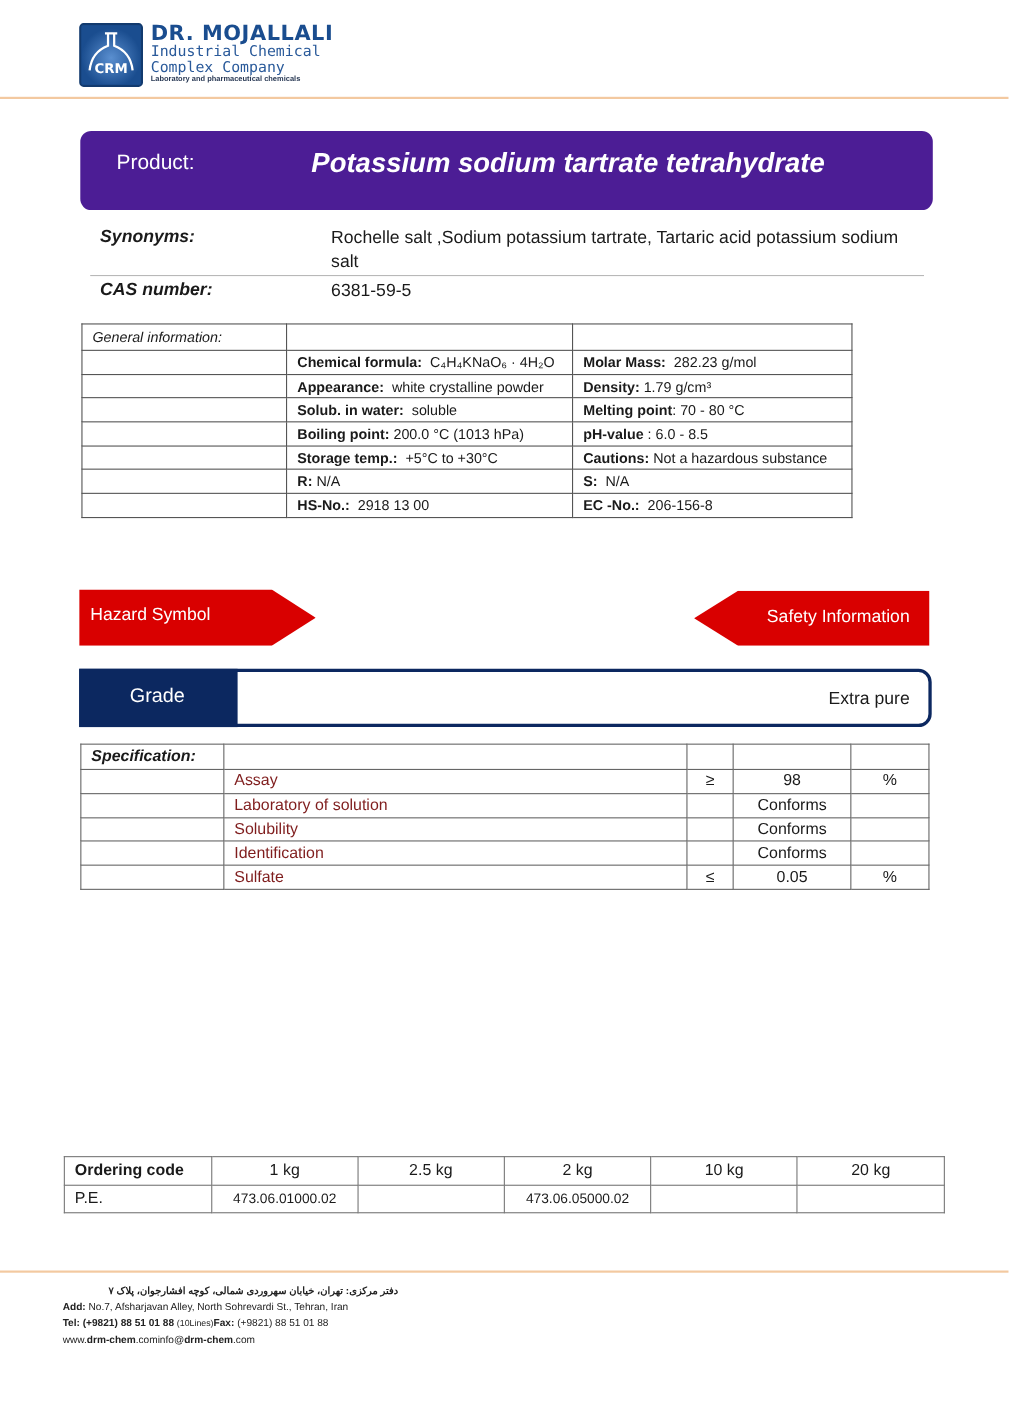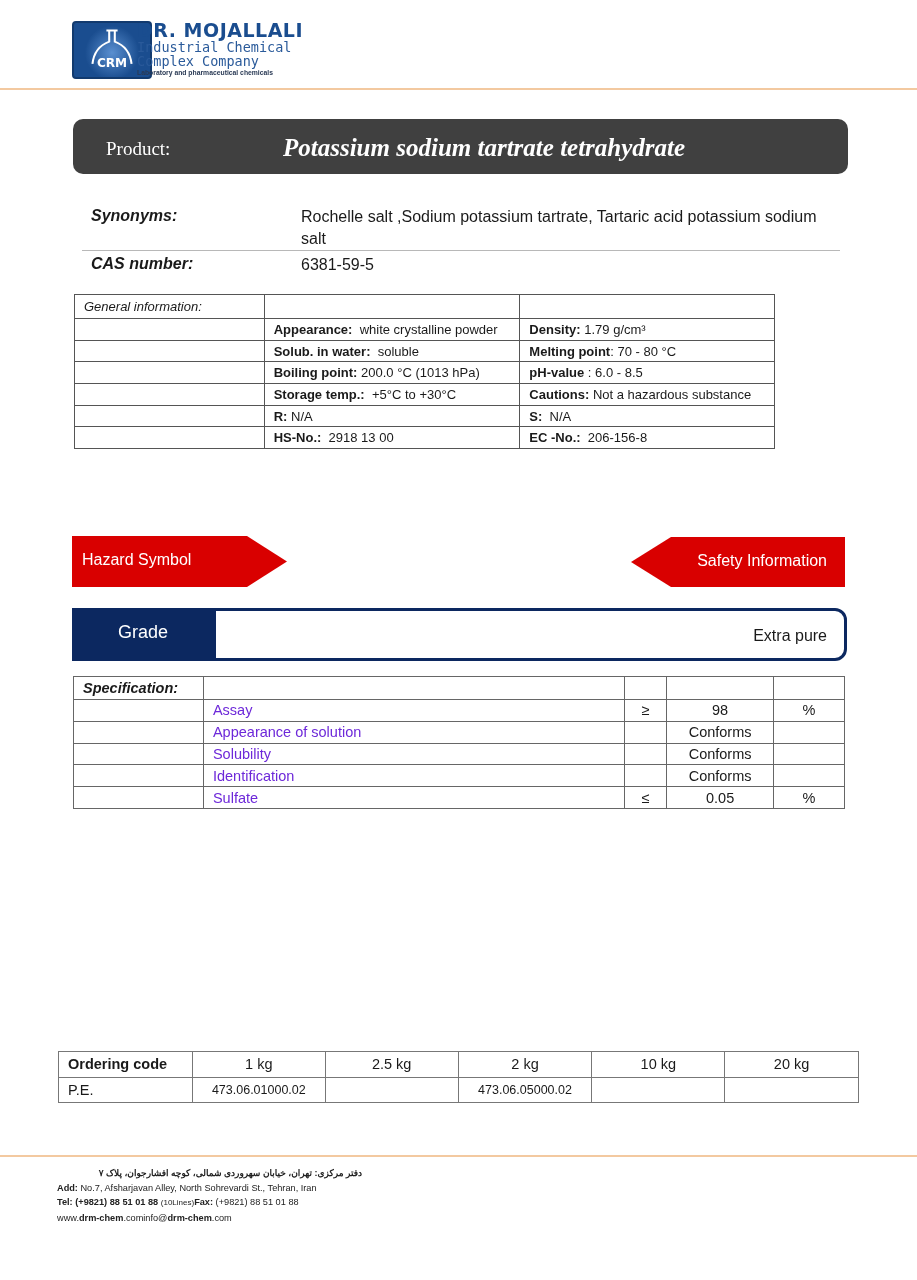--- a/index.html
+++ b/index.html
@@ -1,29 +1,29 @@
 <!DOCTYPE html>
 <html><head>
   <meta charset="utf-8">
   <style>
     * { box-sizing: border-box; margin: 0; padding: 0; }
     html, body { width: 917px; height: 1280px; background: #ffffff; overflow: hidden; }
     body { position: relative; font-family: "Liberation Sans", sans-serif; color: #1a1a1a; }
 
     
-    .logo-box { position: absolute; left: 72px; top: 21px; width: 80px; height: 58px; background: #1a4d8f; border-radius: 4px; border: 2px solid #123a6e; }
+    .logo-box { position: absolute; left: 72px; top: 21px; width: 58px; height: 58px; background: #1a4d8f; border-radius: 4px; border: 2px solid #123a6e; }
     .logo-box svg { width: 100%; height: 100%; }
     .brand { position: absolute; left: 137px; top: 20px; }
     .brand-name { font-family: "DejaVu Sans", sans-serif; font-weight: bold; font-size: 19px; color: #1a4d8f; letter-spacing: 0.5px; line-height: 20px; }
     .brand-line { font-family: "DejaVu Sans Mono", monospace; font-size: 13.5px; color: #2a5a9a; line-height: 14px; }
     .brand-tag { font-size: 6.8px; color: #2a3a55; font-weight: bold; line-height: 9px; }
     .top-rule { position: absolute; left: 0; top: 88px; width: 917px; height: 2px; background: #f3c9a0; }
 
     
-    .product-bar { position: absolute; left: 73px; top: 119px; width: 775px; height: 55px; background: #404040; border-radius: 10px; font-family: Liberation Serif, serif; }
+    .product-bar { position: absolute; left: 73px; top: 119px; width: 775px; height: 72px; background: #4c1d95; border-radius: 10px; }
     .product-label { position: absolute; left: 33px; top: 19px; color: #fff; font-size: 19px; }
     .product-name { position: absolute; left: 210px; top: 15px; color: #fff; font-size: 25px; font-weight: bold; font-style: italic; }
 
     
     .kv-label { position: absolute; font-weight: bold; font-style: italic; font-size: 16px; }
     .kv-value { position: absolute; font-size: 16px; line-height: 22px; }
     .syn-rule { position: absolute; left: 82px; top: 250px; width: 758px; height: 1px; background: #b8b8b8; }
 
     
     table { border-collapse: collapse; position: absolute; }
@@ -42,21 +42,21 @@
     .grade-bar { position: absolute; left: 72px; top: 608px; width: 775px; height: 53px; border: 3px solid #0c2860; border-radius: 0 12px 12px 0; background: #fff; padding-left: 40px; }
     .grade-left { position: absolute; left: -3px; top: -3px; width: 144px; height: 53px; background: #0c2860; }
     .grade-label { position: absolute; left: 46px; top: 14px; color: #fff; font-size: 18px; }
     .grade-value { position: absolute; right: 17px; top: 16px; font-size: 16px; }
 
     
     .spec-table { left: 73px; top: 676px; width: 772px; }
     .spec-table td { border: 1px solid #666; height: 21.8px; font-size: 14.5px; padding: 0 9px; }
     .spec-table tr.head td { height: 23px; }
     .spec-title { font-weight: bold; font-style: italic; font-size: 16px; }
-    .spec-name { color: #6d28d9; }
+    .spec-name { color: #7f1d1d; }
     .center { text-align: center; }
 
     
     .order-table { left: 58px; top: 1051px; width: 801px; }
     .order-table td { border: 1px solid #777; height: 25.5px; font-size: 14.5px; padding: 0 9px; }
     .order-table td.code { font-size: 12.5px; text-align: center; }
     .order-table .hdr-size { text-align: center; }
 
     
     .bottom-rule { position: absolute; left: 0; top: 1155px; width: 917px; height: 2px; background: #f3c9a0; }
@@ -106,20 +106,25 @@
       <col style="width:267px">
     </colgroup>
   <tbody>
       <tr class="head">
     <td class="gen-title">General information:</td>
     <td></td>
         <td></td>
   </tr>
   <tr>
     <td></td>
+    <td><span class="b">Chemical formula:</span>&nbsp; <span>C₄H₄KNaO₆ · 4H₂O</span></td>
+    <td><span class="b">Molar Mass:</span>&nbsp; <span>282.23 g/mol</span></td>
+  </tr>
+  <tr>
+    <td></td>
     <td><span class="b">Appearance:</span>&nbsp; <span>white crystalline powder</span></td>
     <td><span class="b">Density:</span> <span>1.79  g/cm³</span></td>
   </tr>
   <tr>
     <td></td>
     <td><span class="b">Solub. in water:</span>&nbsp; <span>soluble</span></td>
     <td><span class="b">Melting point</span><span>: 70 - 80 °C</span></td>
   </tr>
   <tr>
     <td></td>
@@ -183,21 +188,21 @@
   </tr>
   <tr>
     <td></td>
     <td class="spec-name">Assay</td>
     <td class="center">≥</td>
     <td class="center">98</td>
     <td class="center">%</td>
   </tr>
   <tr>
     <td></td>
-    <td class="spec-name">Appearance of solution</td>
+    <td class="spec-name">Laboratory of solution</td>
     <td class="center"></td>
     <td class="center">Conforms</td>
     <td class="center"></td>
   </tr>
   <tr>
     <td></td>
     <td class="spec-name">Solubility</td>
     <td class="center"></td>
     <td class="center">Conforms</td>
     <td class="center"></td>

